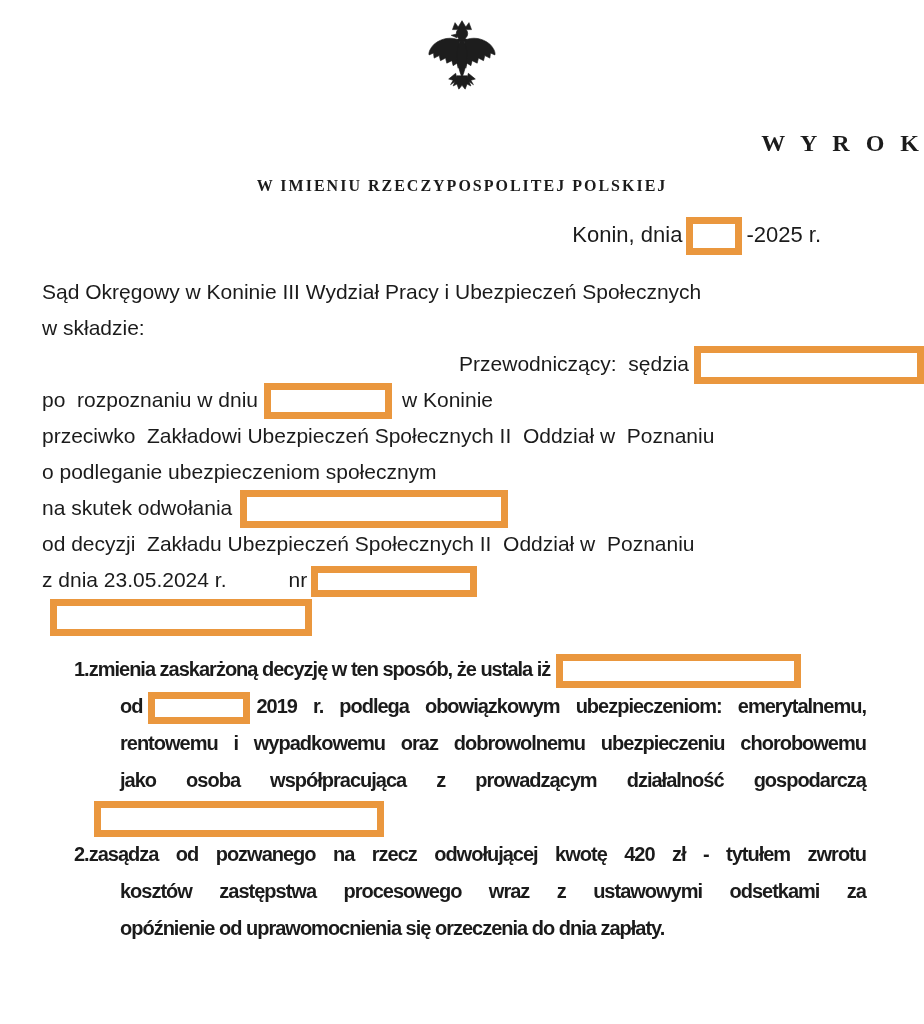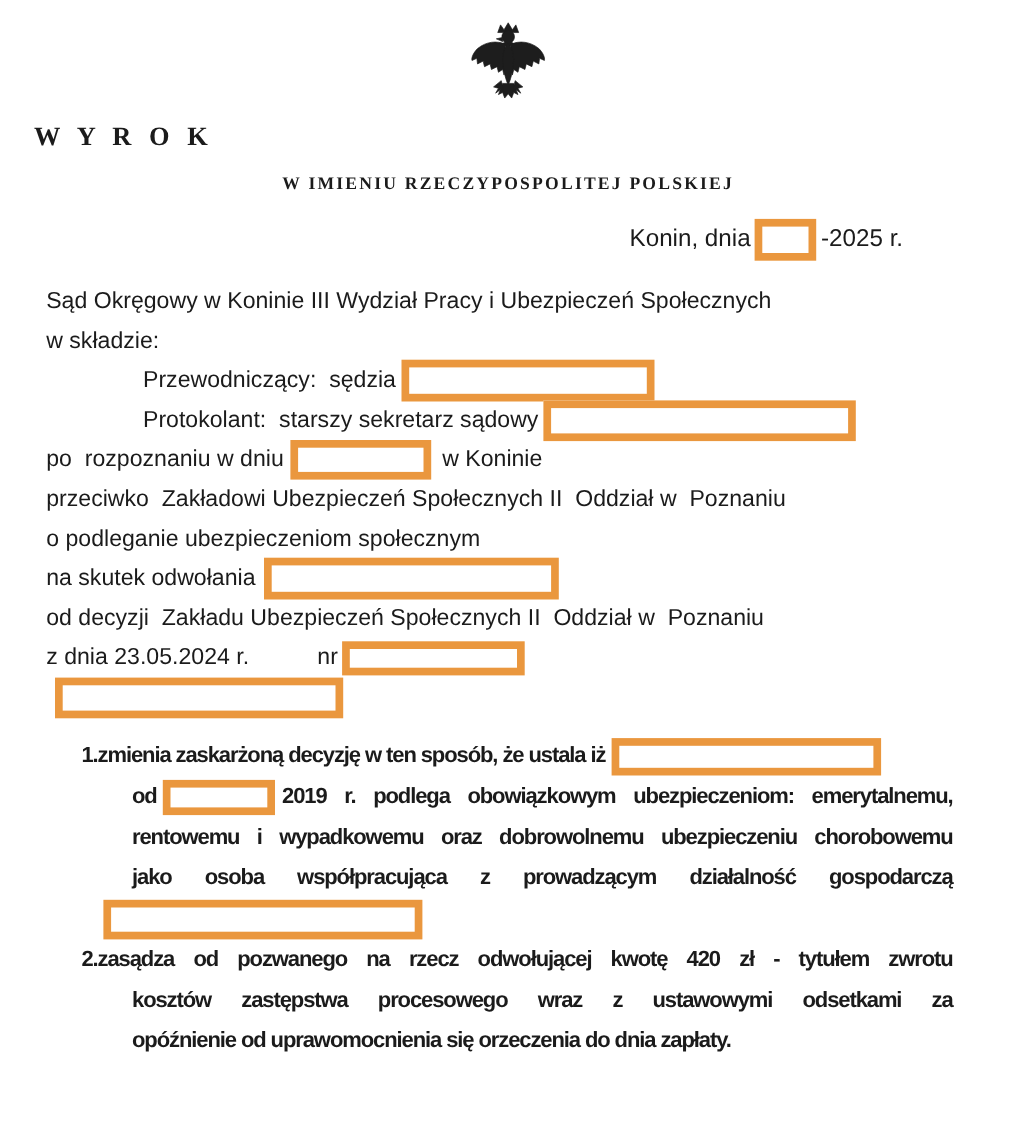--- a/index.html
+++ b/index.html
@@ -1,28 +1,28 @@
 <!DOCTYPE html>
 <html><head>
 <meta charset="utf-8">
 <style>
   html,body{margin:0;padding:0;background:#ffffff;}
   .page{position:relative;width:924px;height:1024px;background:#ffffff;overflow:hidden;
         font-family:"Liberation Sans",sans-serif;color:#1b1b1b;}
   .emblem{display:block;margin:12px auto 0 auto;}
-  .title{margin-top:2px;text-align:left;font-family:"Liberation Serif",serif;
-         font-weight:bold;font-size:24px;letter-spacing:5px;line-height:30px;padding-left:31px;}
+  .title{margin-top:20px;text-align:right;font-family:"Liberation Serif",serif;
+         font-weight:bold;font-size:24px;letter-spacing:5px;line-height:30px;}
   .subtitle{margin-top:14px;text-align:center;font-family:"Liberation Serif",serif;
             font-weight:bold;font-size:16px;letter-spacing:2px;line-height:28px;}
   .dateline{margin-top:16px;padding-right:103px;text-align:right;font-size:22px;
             height:38px;line-height:38px;}
   .intro{margin:20px 0 0 42px;font-size:21px;}
   .bline{height:36px;line-height:36px;}
   .bline .t{white-space:pre;}
-  .ind{padding-left:88px;}
+  .ind{padding-left:88px;text-align:right;}
   .b{font-weight:normal;}
   .sp-nr{display:inline-block;width:62px;}
   .redact{display:inline-block;box-sizing:border-box;border:7px solid #EA973E;background:#ffffff;
           vertical-align:middle;margin-top:-5px;margin-bottom:-5px;}
   .bx-date{width:56px;height:38px;margin:0 4px;}
   .bx-judge{width:230px;height:38px;margin-left:5px;}
   .bx-clerk{width:284px;height:37px;margin-left:5px;}
   .bx-hearing{width:128px;height:36px;margin:0 10px 0 6px;}
   .bx-case{width:298px;height:36px;margin-left:8px;}
   .bx-appeal{width:268px;height:38px;margin-left:8px;}
@@ -57,21 +57,20 @@
 
   <div class="title">W Y R O K</div>
   <div class="subtitle">W IMIENIU RZECZYPOSPOLITEJ POLSKIEJ</div>
 
   <div class="dateline"><span class="t">Konin, dnia</span><span class="redact bx-date"></span><span class="t">-2025 r.</span></div>
 
   <div class="intro">
     <div class="bline"><span class="t">Sąd Okręgowy w Koninie III Wydział Pracy i Ubezpieczeń Społecznych</span></div>
     <div class="bline"><span class="t">w składzie:</span></div>
     <div class="bline ind"><span class="t">Przewodniczący:  sędzia</span><span class="redact bx-judge"></span></div>
-    <div class="bline ind"><span class="t">Protokolant:  starszy sekretarz sądowy</span><span class="redact bx-clerk"></span></div>
     <div class="bline"><span class="t">po  rozpoznaniu w dniu</span><span class="redact bx-hearing"></span><span class="t">w Koninie</span></div>
     <div class="bline"><span class="t">przeciwko  </span><span class="t b">Zakładowi Ubezpieczeń Społecznych II  Oddział w  Poznaniu</span></div>
     <div class="bline"><span class="t">o podleganie ubezpieczeniom społecznym</span></div>
     <div class="bline"><span class="t">na skutek odwołania</span><span class="redact bx-appeal"></span></div>
     <div class="bline"><span class="t">od decyzji  Zakładu Ubezpieczeń Społecznych II  Oddział w  Poznaniu</span></div>
     <div class="bline"><span class="t">z dnia 23.05.2024 r.</span><span class="sp-nr"></span><span class="t">nr</span><span class="redact bx-nr"></span></div>
     <div class="bline"><span class="redact bx-payer"></span></div>
   </div>
 
   <div class="verdict">

